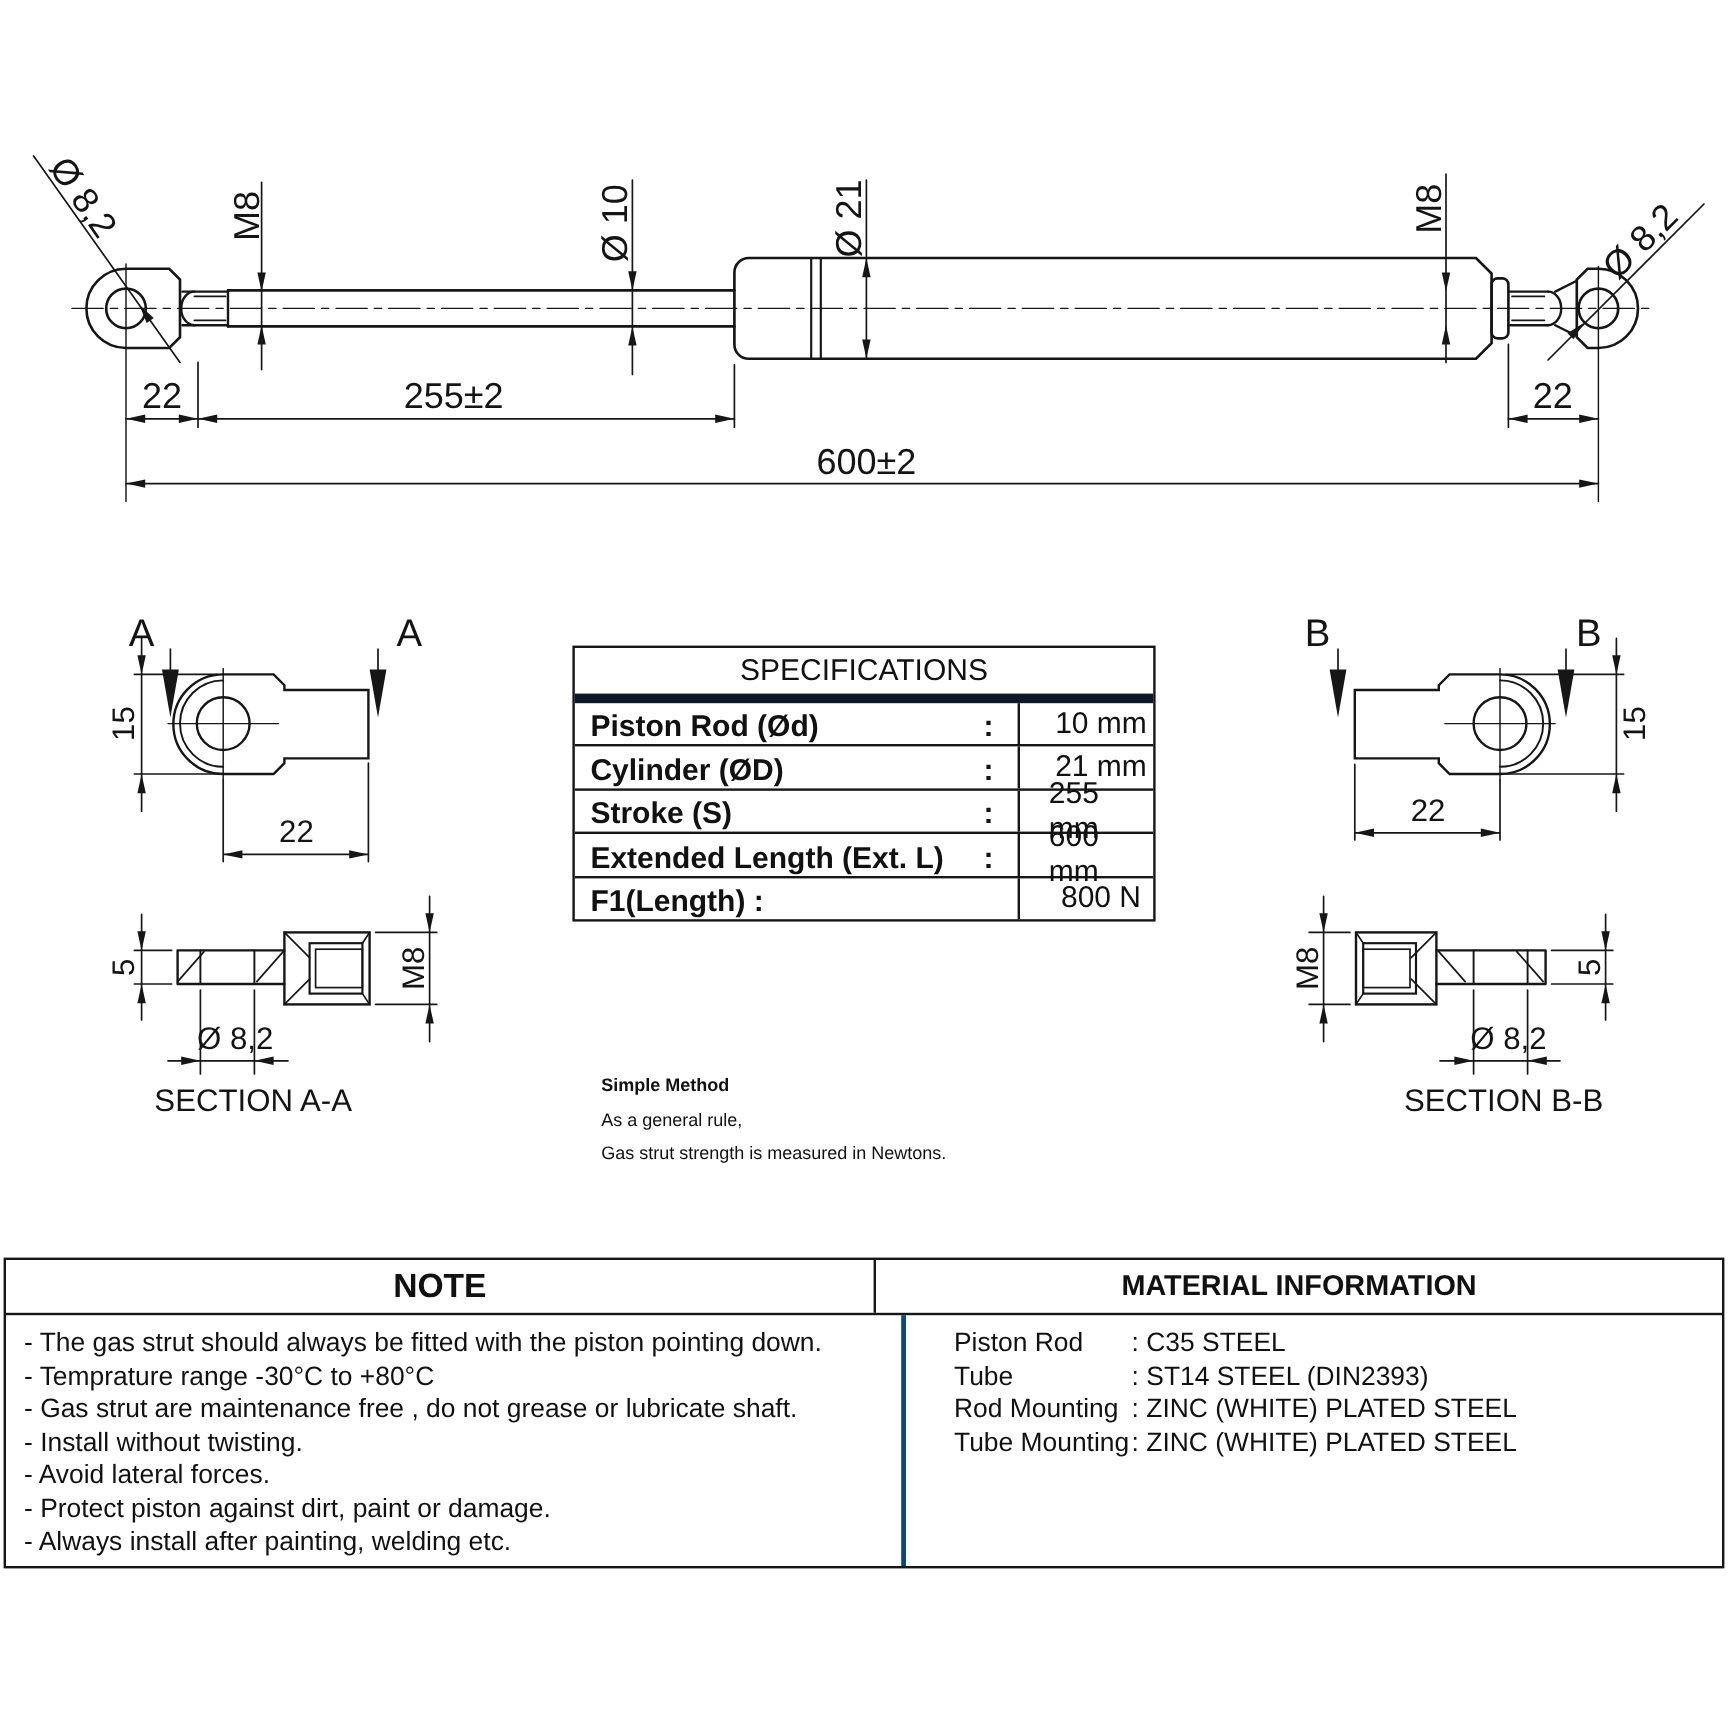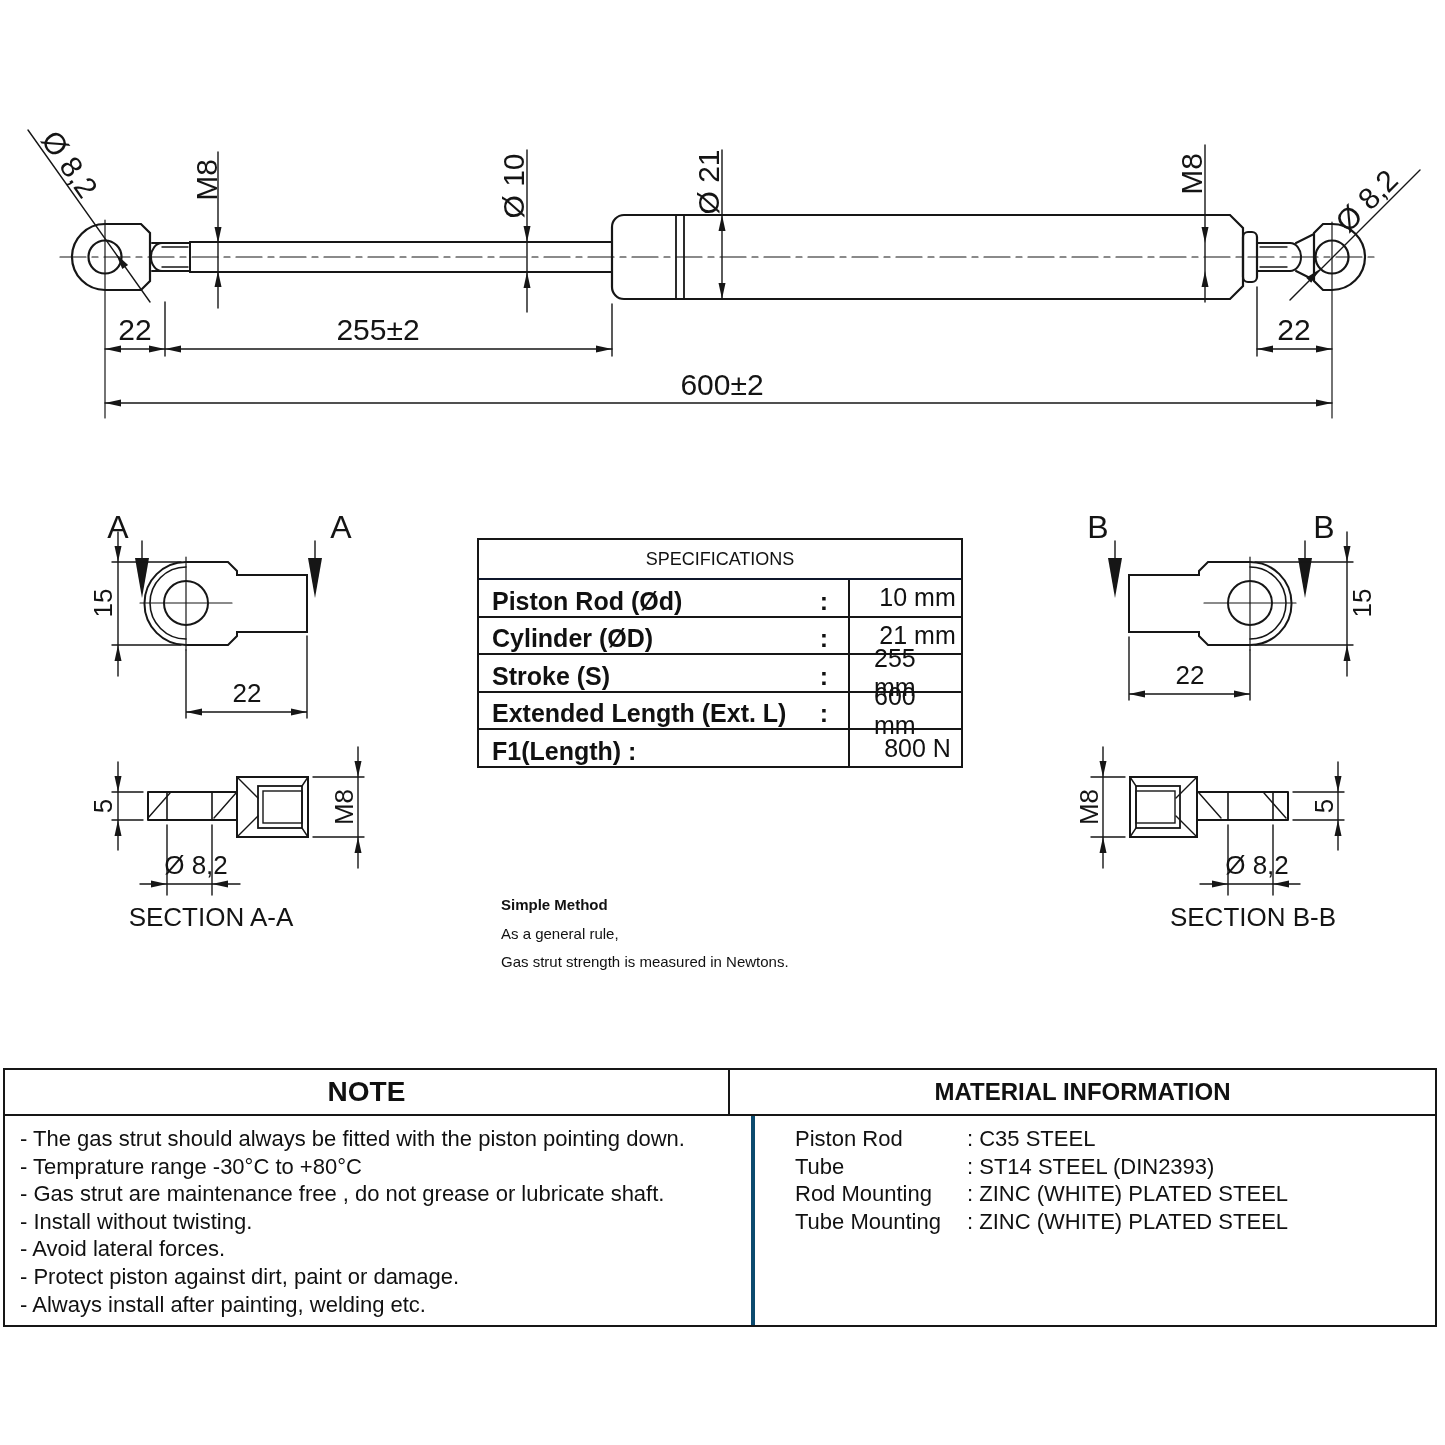--- a/index.html
+++ b/index.html
@@ -4,47 +4,47 @@
 <style>
   html,body{margin:0;padding:0;background:#fff;}
   body{width:1445px;height:1445px;position:relative;overflow:hidden;
        font-family:"Liberation Sans",sans-serif;color:#111;}
   .abs{position:absolute;}
   svg text{fill:#141414;}
 
   
   #spec{left:477px;top:538px;width:482px;height:226px;border:2px solid #161616;
         display:flex;flex-direction:column;background:#fff;}
-  .spec-header{height:38px;border-bottom:2px solid #0f172a;display:flex;
-        align-items:center;justify-content:center;font-size:18px;}
+  .spec-header{height:38px;border-bottom:8px solid #0f172a;display:flex;
+        align-items:center;justify-content:center;font-size:25px;}
   .spec-row{flex:1;border-bottom:2px solid #161616;display:flex;min-height:0;}
   .spec-row:last-child{border-bottom:none;}
   .spec-label{width:336px;border-right:2px solid #161616;display:flex;align-items:flex-end;
         padding:0 20px 0 13px;font-size:25px;white-space:nowrap;font-weight:bold;}
   .spec-sep{margin-left:auto;}
   .spec-value{flex:1;display:flex;align-items:center;justify-content:center;
         font-size:25px;padding-left:24px;}
 
   
   #simple{left:501px;top:891px;font-size:15px;line-height:28.5px;}
   .sm-bold{font-weight:bold;}
 
   
   #note-table{left:3px;top:1048px;width:1430px;height:255px;border:2px solid #161616;
-        display:flex;flex-direction:column;background:#fff;margin-top:20px;}
+        display:flex;flex-direction:column;background:#fff;}
   .nt-header{height:44px;border-bottom:2px solid #161616;display:flex;}
   .nt-header-left{width:723px;border-right:2px solid #161616;display:flex;
         align-items:center;justify-content:center;font-weight:bold;font-size:28px;}
   .nt-header-right{flex:1;display:flex;align-items:center;justify-content:center;
         font-weight:bold;font-size:24px;}
   .nt-body{flex:1;display:flex;min-height:0;}
   .nt-left{width:723px;border-right:4px solid #0c4a6e;padding:9px 8px 0 15px;
         font-size:22px;line-height:27.6px;white-space:nowrap;}
   .nt-right{flex:1;padding:9px 0 0 40px;font-size:22px;line-height:27.6px;white-space:nowrap;}
-  .mat-row{display:flex;gap:24px;}
+  .mat-row{display:flex;}
   .mat-label{width:148px;display:inline-block;}
 </style>
 </head>
 <body>
 
 <svg class="abs" width="1445" height="1445" viewBox="0 0 1445 1445" fill="none" stroke="#161616" stroke-width="2.2" stroke-linecap="round">
 
   <g>
 
     <path d="M 60 257 H 1378" stroke-width="1.2" stroke-dasharray="26 6 6 6"></path>

